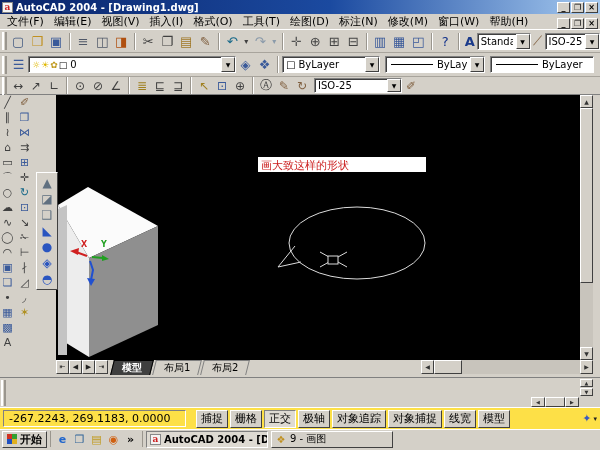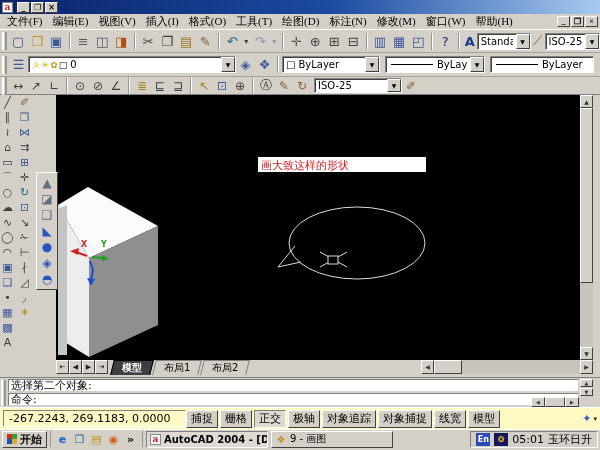--- a/index.html
+++ b/index.html
@@ -15,21 +15,21 @@
   .titlebar { top:0; height:14px; background:linear-gradient(90deg,#0a246a 0%,#1b4aa0 55%,#a6caf0 100%);
     display:flex; align-items:center; padding:0 2px; color:#fff; font-weight:bold; font-size:10px; }
   .appicon { width:11px; height:11px; background:#f4f4f4; border:1px solid #888; color:#cc2020;
     font-family:"DejaVu Serif",serif; font-weight:bold; font-size:9px; line-height:9px; text-align:center; margin-right:3px; }
   .title-text { flex:1; white-space:nowrap; overflow:hidden; }
   .winbtns { display:flex; }
   .winbtns span { width:13px; height:11px; margin-left:1px; background:#d4d0c8; color:#000;
     border:1px solid; border-color:#fff #404040 #404040 #fff; font-size:8px; line-height:9px; text-align:center; font-weight:bold; }
 
   
-  .menubar { top:14px; height:15px; display:flex; align-items:center; padding-left:2px; background:#d4d0c8;font-family:Liberation Serif, serif; }
+  .menubar { top:14px; height:15px; display:flex; align-items:flex-end; padding-left:2px; background:#d4d0c8; }
   .menubar .mitem { padding:0 5px; height:15px; line-height:15px; white-space:nowrap; }
   .menubar .winbtns { margin-left:auto; margin-right:2px; }
   .menubar .winbtns span { height:11px; }
 
   
   .tbrow { display:flex; align-items:center; background:#d4d0c8; }
   .tb1 { top:29px; height:24px; border-top:1px solid #fff; border-bottom:1px solid #a8a49c; }
   .tb2 { top:53px; height:24px; border-bottom:1px solid #a8a49c; }
   .tb3 { top:77px; height:18px; border-bottom:1px solid #808080; }
   .grip { width:5px; height:18px; margin:0 2px 0 2px; border-left:2px solid #fff; border-right:2px solid #9a968e; }
@@ -89,22 +89,22 @@
     border:1px solid; border-color:#808080 #d4d0c8 #d4d0c8 #808080; font-size:11px; line-height:12px; padding-left:2px; white-space:nowrap; }
   .cmd-hist { top:1px; } .cmd-prompt { top:15px; }
   .cmdvbtn { position:absolute; left:580px; width:13px; height:8px; background:#d4d0c8;
     border:1px solid; border-color:#fff #404040 #404040 #fff; font-size:5px; line-height:6px; text-align:center; color:#333; }
   .cmdhs { position:absolute; top:19px; left:531px; display:inline-flex; height:10px; }
   .cmdhs span { width:14px; height:10px; background:#d4d0c8; border:1px solid; border-color:#fff #404040 #404040 #fff;
     font-size:5px; line-height:8px; text-align:center; color:#333; }
   .cmdhs .ht { width:20px; }
 
   
-  .statusbar { top:407px; height:22px; background:#fef9c3; border-top:1px solid #fff;
-    display:flex; align-items:center; padding:0 3px; gap:0; }
+  .statusbar { top:407px; height:22px; background:#fde047; border-top:1px solid #fff;
+    display:flex; align-items:center; padding:0 3px; gap:10px; }
   .coords { width:183px; height:17px; line-height:15px; padding-left:5px; font-size:11px;
     border:1px solid; border-color:#808080 #fff #fff #808080; }
   .statusbar .stb { height:18px; line-height:16px; padding:0 4px; font-size:11px; white-space:nowrap;
     background:#d4d0c8; border:1px solid; border-color:#fff #404040 #404040 #fff; }
   .statusbar .stb.pressed { border-color:#808080 #fff #fff #808080; background:#dedad2; }
   .statusbar .srt { margin-left:auto; display:flex; align-items:center; gap:2px; }
   .comicon { color:#3a5ac0; font-size:11px; } .sarrow { font-size:7px; color:#222; }
 
   
   .taskbar { top:429px; height:18px; background:#d4d0c8; border-top:1px solid #fff;
@@ -124,20 +124,21 @@
   .tray { margin-left:auto; height:17px; display:flex; align-items:center; gap:4px; padding:0 5px;
     border:1px solid; border-color:#808080 #fff #fff #808080; font-size:11px; }
   .enbadge { width:14px; height:13px; background:#2a4ab8; color:#fff; font-size:8px; font-weight:bold; line-height:13px; text-align:center; }
   .trayglyph { width:14px; height:13px; background:#16165a; color:#ffd020; font-size:8px; line-height:13px; text-align:center; }
 </style>
 </head>
 <body>
 
 <div class="row titlebar">
   <span class="appicon">a</span>
+  <span class="title-text">AutoCAD 2004 - [Drawing1.dwg]</span>
   <span class="winbtns">
       <span>_</span>
       <span>❐</span>
       <span>×</span>
     </span>
 </div>
 
 <div class="row menubar">
   <span class="iconstrip" id="menuitems">
       <span class="mitem">文件(F)</span>
@@ -369,22 +370,20 @@
   <span class="hscroll">
     <span class="sb">◀</span>
     <span class="hthumb"></span>
     <span class="track"></span>
     <span class="sb">▶</span>
   </span>
 </div>
 
 <div class="row cmd">
   <span class="cmdgrip"></span>
-  <div class="cmdbox cmd-hist">选择第二个对象:</div>
-  <div class="cmdbox cmd-prompt">命令:</div>
   <span class="cmdvbtn" style="top:1px">▲</span>
   <span class="cmdvbtn" style="top:10px">▼</span>
   <span class="cmdhs">
     <span>◀</span>
     <span class="ht"></span>
     <span>▶</span>
   </span>
 </div>
 
 <div class="row statusbar">
@@ -423,19 +422,13 @@
       <span style="color: rgb(0, 0, 0);">»</span>
     </span>
   <span class="task active">
     <span class="ticon">a</span>
     <span>AutoCAD 2004 - [Dra...</span>
   </span>
   <span class="task">
     <span class="picon" style="color:#c09020">❖</span>
     <span>9 - 画图</span>
   </span>
-  <span class="tray">
-    <span class="enbadge">En</span>
-    <span class="trayglyph">❂</span>
-    <span>05:01</span>
-    <span>玉环日升</span>
-  </span>
 </div>
 
 </body></html>

